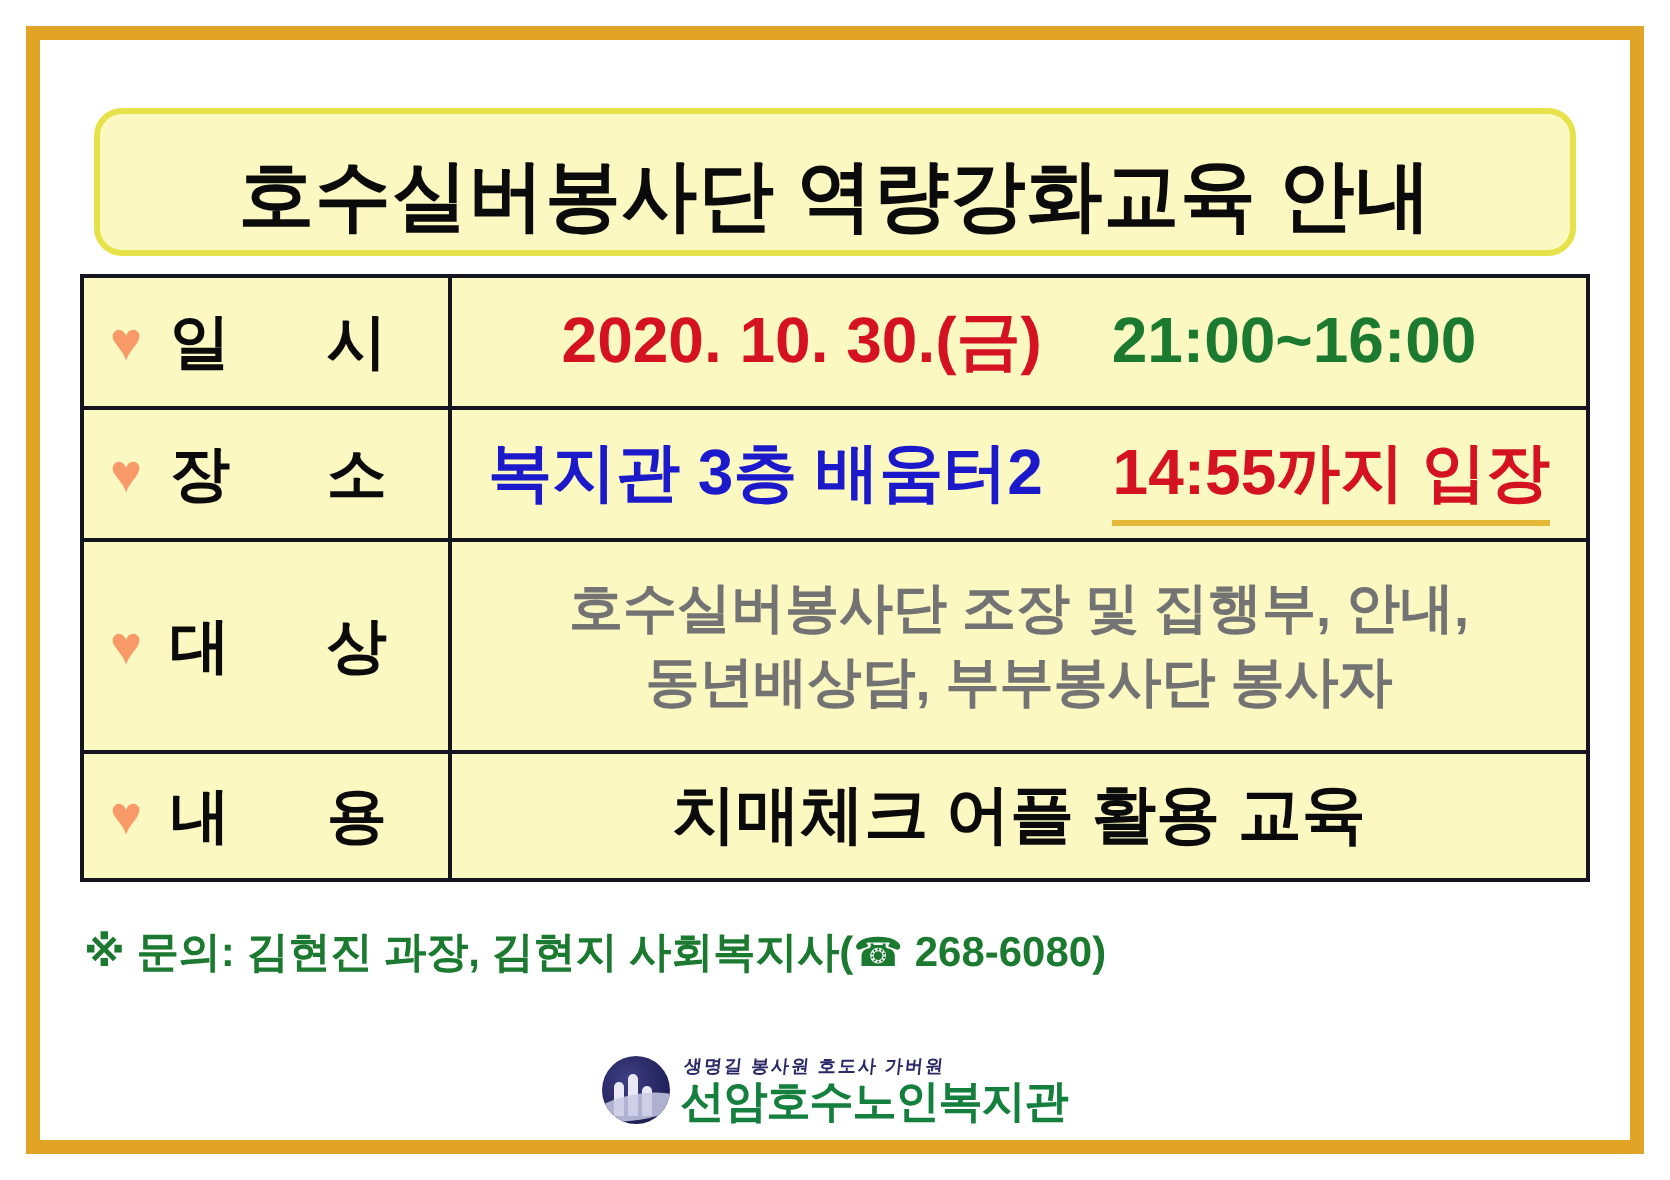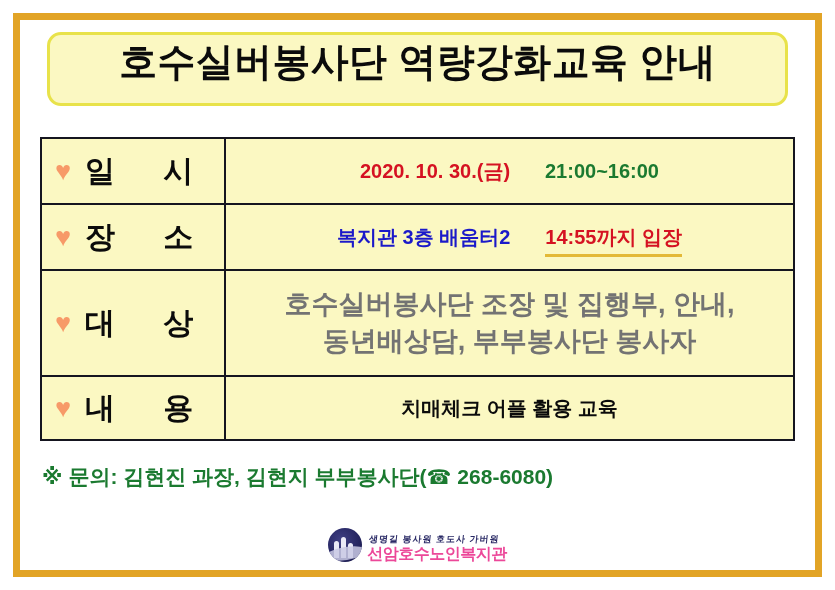--- a/index.html
+++ b/index.html
@@ -28,29 +28,29 @@
   .poster-inner {
     position: relative;
     width: 100%;
     height: 100%;
   }
 
   
   .title-box {
     position: absolute;
     left: 27px;
-    top: 12px;
+    top: 34px;
     width: 741px;
     height: 74px;
     box-sizing: border-box;
     background: #FBF8C2;
     border: 3px solid #E8E24A;
     border-radius: 14px;
     display: flex;
-    align-items: flex-start;
+    align-items: flex-end;
     justify-content: center;
   }
   .title-text {
     font-size: 39px;
     font-weight: 900;
     color: #0b0b0b;
     letter-spacing: 0.5px;
     white-space: nowrap;
     transform: scaleX(0.97);
   }
@@ -100,21 +100,21 @@
     padding: 4px 6px;
   }
 
   
   .row-h1 td { height: 64px; }
   .row-h2 td { height: 64px; }
   .row-h3 td { height: 104px; }
   .row-h4 td { height: 62px; }
 
   .val {
-    font-size: 20px;
+    font-size: 32px;
     font-weight: 900;
     white-space: nowrap;
     line-height: 1.05;
   }
   .val-red    { color: #D51222; }
   .val-green  { color: #1B7A30; }
   .val-blue   { color: #1B19C9; }
   .val-black  { color: #0b0b0b; margin-top: 39px; }
   .gap-md { display: inline-block; width: 26px; }
 
@@ -215,23 +215,23 @@
   .logo-tagline {
     font-size: 9px;
     color: #2a2a66;
     letter-spacing: 1px;
     margin-bottom: 2px;
     margin-left: 2px;
     transform: skewX(-6deg);
     font-weight: 700;
   }
   .logo-name {
-    font-size: 16px;
-    font-weight: 900;
-    color: #ec4899;
+    font-size: 22px;
+    font-weight: 900;
+    color: #15803d;
     letter-spacing: -0.5px;
   }
 </style>
 </head>
 <body>
 
 <div class="poster">
   <div class="poster-inner">
 
     <div class="title-box">
@@ -290,21 +290,21 @@
           </td>
           <td class="content-cell">
             <span class="val val-black">치매체크 어플 활용 교육</span>
           </td>
         </tr>
       </tbody>
     </table>
 
     <div class="notes">
       <div class="note-line">
-        <span class="note-mark">※</span><span class="note-green">문의: 김현진 과장, 김현지 부부봉사단(</span><span class="phone-glyph">☎</span><span class="note-green"> 268-6080)</span>
+        <span class="note-mark">※</span><span class="note-green">문의: 김현진 과장, 김현지 사회복지사(</span><span class="phone-glyph">☎</span><span class="note-green"> 268-6080)</span>
       </div>
     </div>
 
     <div class="logo">
       <div class="logo-mark">
         <div class="fig f1"></div>
         <div class="fig f2"></div>
         <div class="fig f3"></div>
         <div class="swoosh"></div>
       </div>

